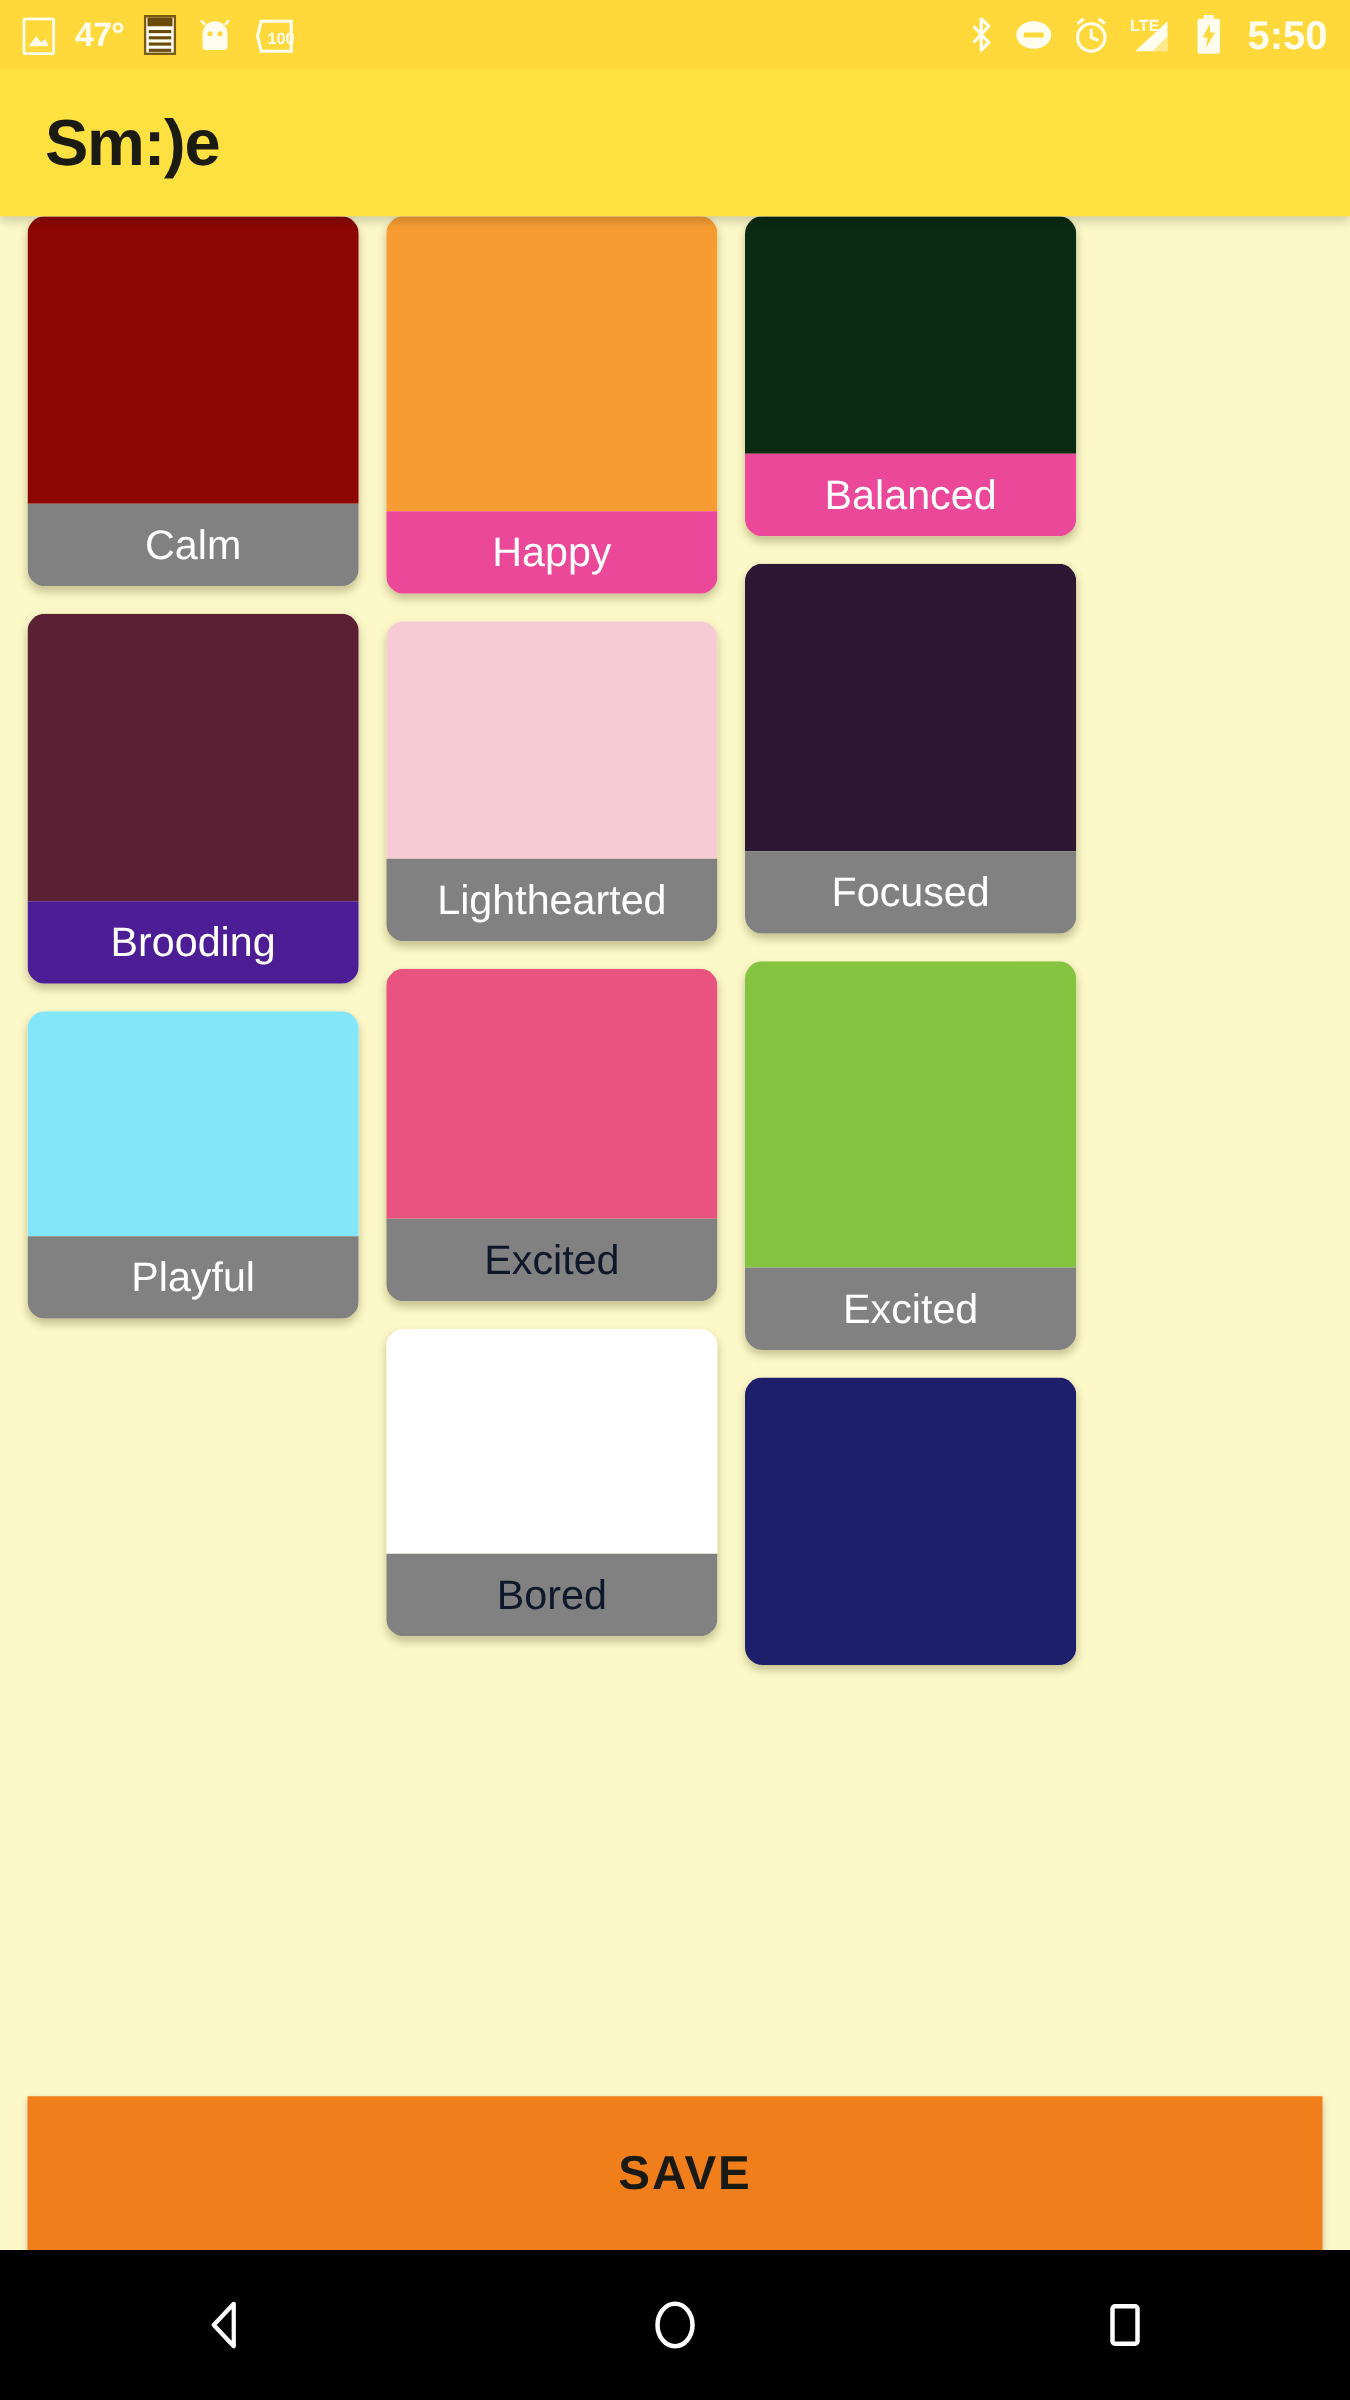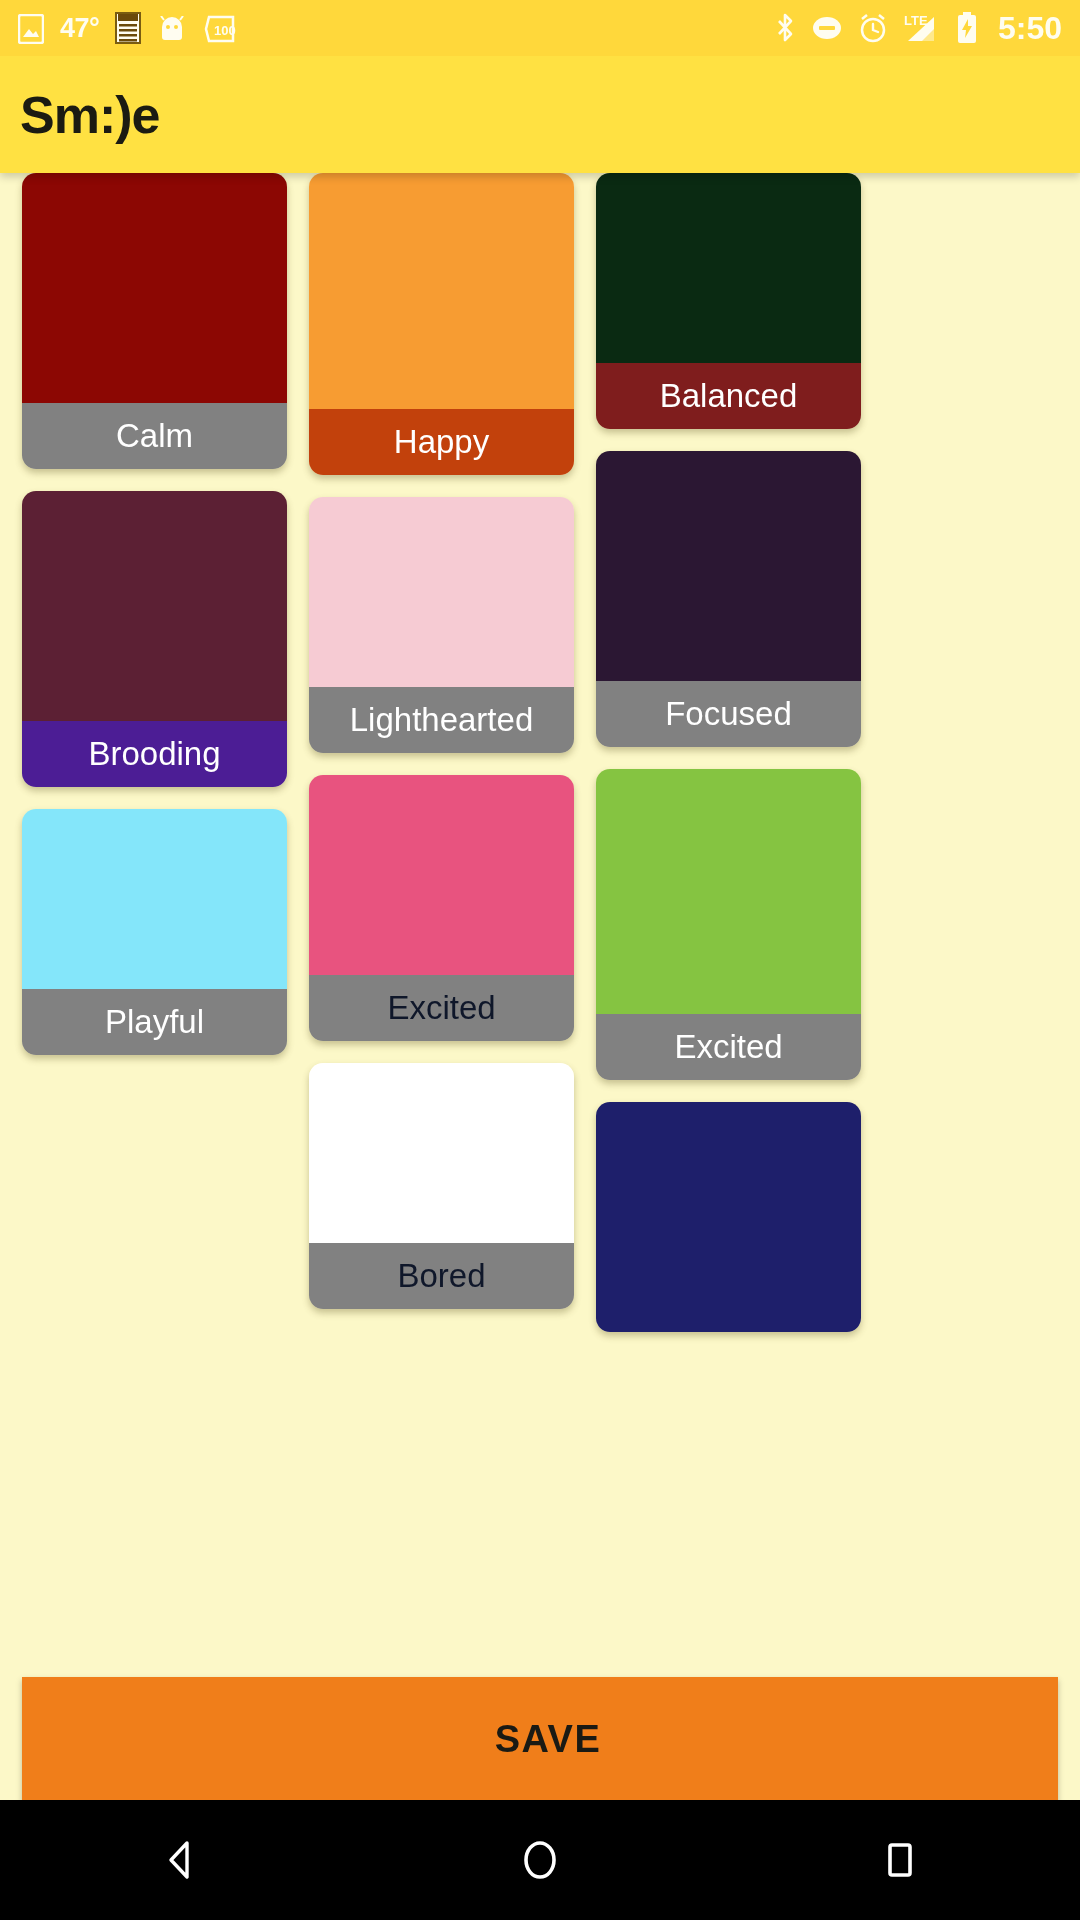--- a/index.html
+++ b/index.html
@@ -31,21 +31,21 @@
     color:#FFFDF0; font-size:32px; font-weight:bold; letter-spacing:0px;
     margin-left:4px;
   }
 
   
   #app-bar {
     height:117px;
     background:#FFE142;
     display:flex;
     align-items:center;
-    padding-left:20px;
+    padding-left:36px;
     box-shadow:0 4px 8px rgba(0,0,0,.18);
     position:relative;
     z-index:30;
   }
   #app-title {
     font-size:52px;
     font-weight:bold;
     color:#1B1B12;
     letter-spacing:-1px;
   }
@@ -220,21 +220,21 @@
       <div class="mood-card">
         <div class="mood-swatch" style="height: 180px; background: rgb(132, 230, 250);"></div>
         <div class="mood-label-bar" style="background: rgb(129, 129, 129);">
           <span class="mood-label" style="color: rgb(255, 255, 255);">Playful</span>
         </div>
       </div>
     </div>
     <div class="grid-col">
       <div class="mood-card">
         <div class="mood-swatch" style="height: 236px; background: rgb(247, 156, 50);"></div>
-        <div class="mood-label-bar" style="background: #c2410c;">
+        <div class="mood-label-bar" style="background: #ec4899;">
           <span class="mood-label" style="color: rgb(255, 255, 255);">Happy</span>
         </div>
       </div>
       <div class="mood-card">
         <div class="mood-swatch" style="height: 190px; background: rgb(246, 203, 211);"></div>
         <div class="mood-label-bar" style="background: rgb(129, 129, 129);">
           <span class="mood-label" style="color: rgb(255, 255, 255);">Lighthearted</span>
         </div>
       </div>
       <div class="mood-card">
@@ -246,21 +246,21 @@
       <div class="mood-card">
         <div class="mood-swatch" style="height: 180px; background: rgb(255, 255, 255);"></div>
         <div class="mood-label-bar" style="background: rgb(129, 129, 129);">
           <span class="mood-label" style="color: #0f172a;">Bored</span>
         </div>
       </div>
     </div>
     <div class="grid-col">
       <div class="mood-card">
         <div class="mood-swatch" style="height: 190px; background: rgb(10, 42, 18);"></div>
-        <div class="mood-label-bar" style="background: #7f1d1d;">
+        <div class="mood-label-bar" style="background: #ec4899;">
           <span class="mood-label" style="color: rgb(255, 255, 255);">Balanced</span>
         </div>
       </div>
       <div class="mood-card">
         <div class="mood-swatch" style="height: 230px; background: rgb(43, 23, 51);"></div>
         <div class="mood-label-bar" style="background: rgb(129, 129, 129);">
           <span class="mood-label" style="color: rgb(255, 255, 255);">Focused</span>
         </div>
       </div>
       <div class="mood-card">

